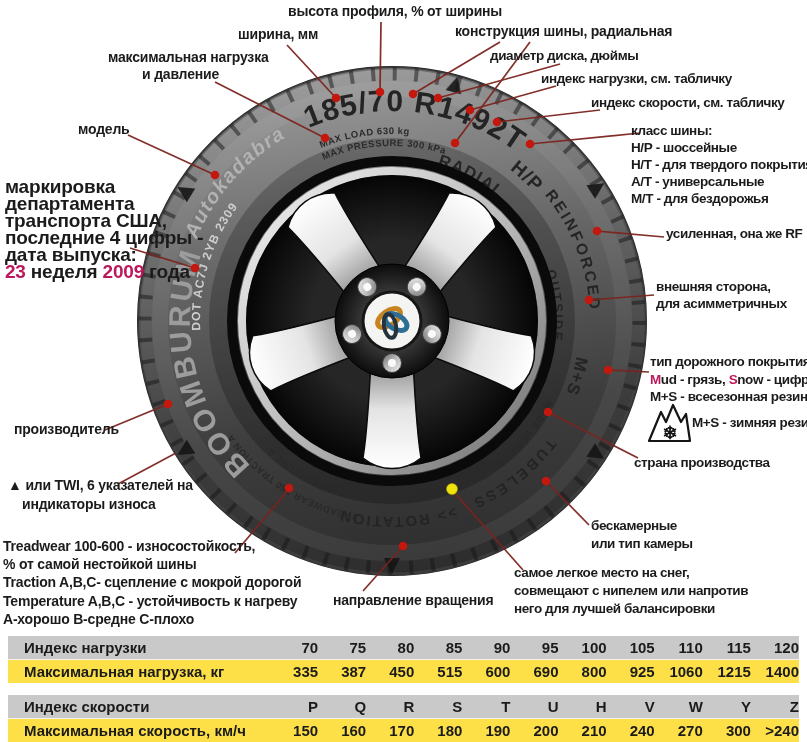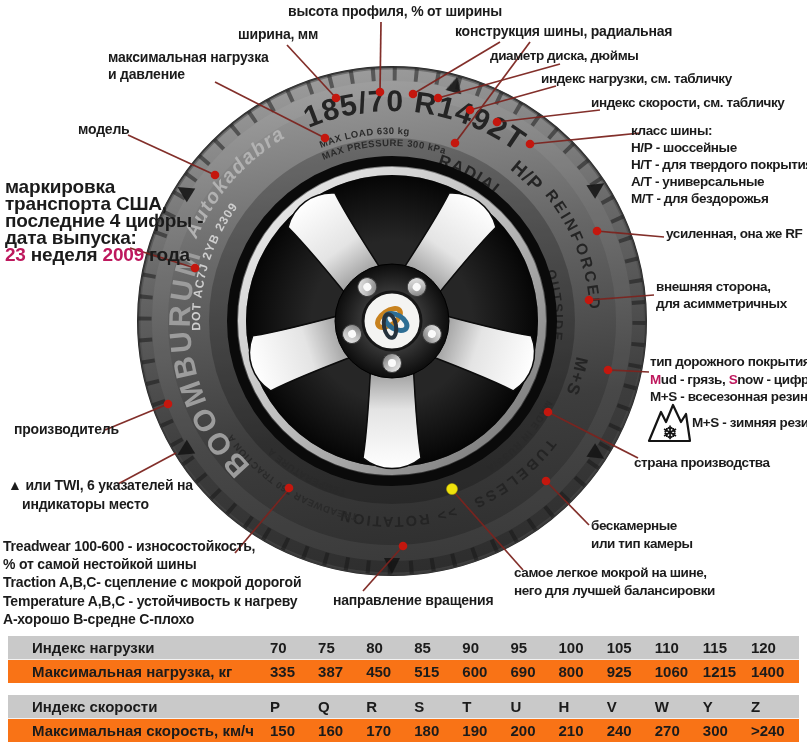--- a/index.html
+++ b/index.html
@@ -1,29 +1,29 @@
 <!DOCTYPE html>
 <html><head>
 <meta charset="utf-8">
 <style>
   html,body{margin:0;padding:0;background:#fff}
   body{width:807px;height:742px;position:relative;overflow:hidden;
        font-family:"Liberation Sans",sans-serif;font-weight:700;color:#1b1b1b}
   svg{position:absolute;left:0;top:0}
   .lbl{position:absolute;font-size:14px;line-height:17px;letter-spacing:-0.2px;white-space:nowrap;z-index:3}
   .rt{font-size:13.5px;letter-spacing:-0.4px}
-  .ctr{text-align:left}
+  .ctr{text-align:center}
   .red{color:#be185d}
   .sw{font-family:"Liberation Sans",sans-serif;font-weight:700}
   .tables{position:absolute;left:8px;top:636px;width:791px;z-index:3}
   .trow{display:grid;grid-template-columns:262px repeat(11,1fr);height:23px;align-items:center;font-size:15px}
   .thead{background:#c9c9c9;border-bottom:1px solid #f2f2f2}
-  .tdata{background:#f97316}
-  .rl{padding-left:24px;white-space:nowrap}
-  .v{text-align:left}
+  .tdata{background:#fde047}
+  .rl{padding-left:16px;white-space:nowrap}
+  .v{text-align:right}
   .tgap{height:12px}
   .wicon{position:absolute;left:646px;top:402px;z-index:3}
 </style>
 </head>
 <body>
 
 <svg width="807" height="636" viewBox="0 0 807 636">
   <defs>
     <linearGradient id="tg" x1="0.4" y1="0" x2="0.55" y2="1">
       <stop offset="0" stop-color="#9d9d9d"></stop>
@@ -201,29 +201,30 @@
   <div>класс шины:</div>
   <div>Н/Р - шоссейные</div>
   <div>Н/Т - для твердого покрытия</div>
   <div>А/Т - универсальные</div>
   <div>М/Т - для бездорожья</div>
 </div>
 
 <div class="lbl" style="left:78px;top:121px">модель</div>
 <div class="lbl" style="left:5px;top:178px;font-size:19px">
   <div>маркировка</div>
+  <div>департамента</div>
   <div>транспорта США,</div>
   <div>последние 4 цифры -</div>
   <div>дата выпуска:</div>
   <div><span class="red">23</span><span> неделя </span><span class="red">2009</span><span> года</span></div>
 </div>
 <div class="lbl" style="left:14px;top:421px">производитель</div>
 <div class="lbl" style="left:8px;top:476px;line-height:18.5px">
   <div><span>▲</span> <span>или TWI, 6 указателей на</span></div>
-  <div style="margin-left:14px">индикаторы место</div>
+  <div style="margin-left:14px">индикаторы износа</div>
 </div>
 <div class="lbl" style="left:3px;top:537px;line-height:18.2px">
   <div>Treadwear 100-600 - износостойкость,</div>
   <div>% от самой нестойкой шины</div>
   <div>Traction A,B,C- сцепление с мокрой дорогой</div>
   <div>Temperature A,B,C - устойчивость к нагреву</div>
   <div>А-хорошо В-средне С-плохо</div>
 </div>
 <div class="lbl" style="left:333px;top:592px">направление вращения</div>
 
@@ -241,21 +242,22 @@
   <path d="M 3,39 L 15,10 L 20,20 L 27,3 L 35,20 L 40,12 L 44,39 Z" fill="#fff" stroke="#141414" stroke-width="2.2" stroke-linejoin="round"></path>
   <text x="24" y="37" text-anchor="middle" font-size="18" font-weight="700" fill="#141414">❄</text>
 </svg>
 <div class="lbl rt" style="left:692px;top:414px">M+S - зимняя резина</div>
 <div class="lbl rt" style="left:634px;top:454px">страна производства</div>
 <div class="lbl rt" style="left:591px;top:517px;line-height:18px">
   <div>бескамерные</div>
   <div>или тип камеры</div>
 </div>
 <div class="lbl rt" style="left:514px;top:564px;line-height:18px">
-  <div>самое легкое мокрой на шине,</div>
+  <div>самое легкое место на снег,</div>
+  <div>совмещают с нипелем или напротив</div>
   <div>него для лучшей балансировки</div>
 </div>
 
 <div class="tables">
   <div class="trow thead">
     <div class="rl">Индекс нагрузки</div>
     <div class="v">70</div>
     <div class="v">75</div>
     <div class="v">80</div>
     <div class="v">85</div>

